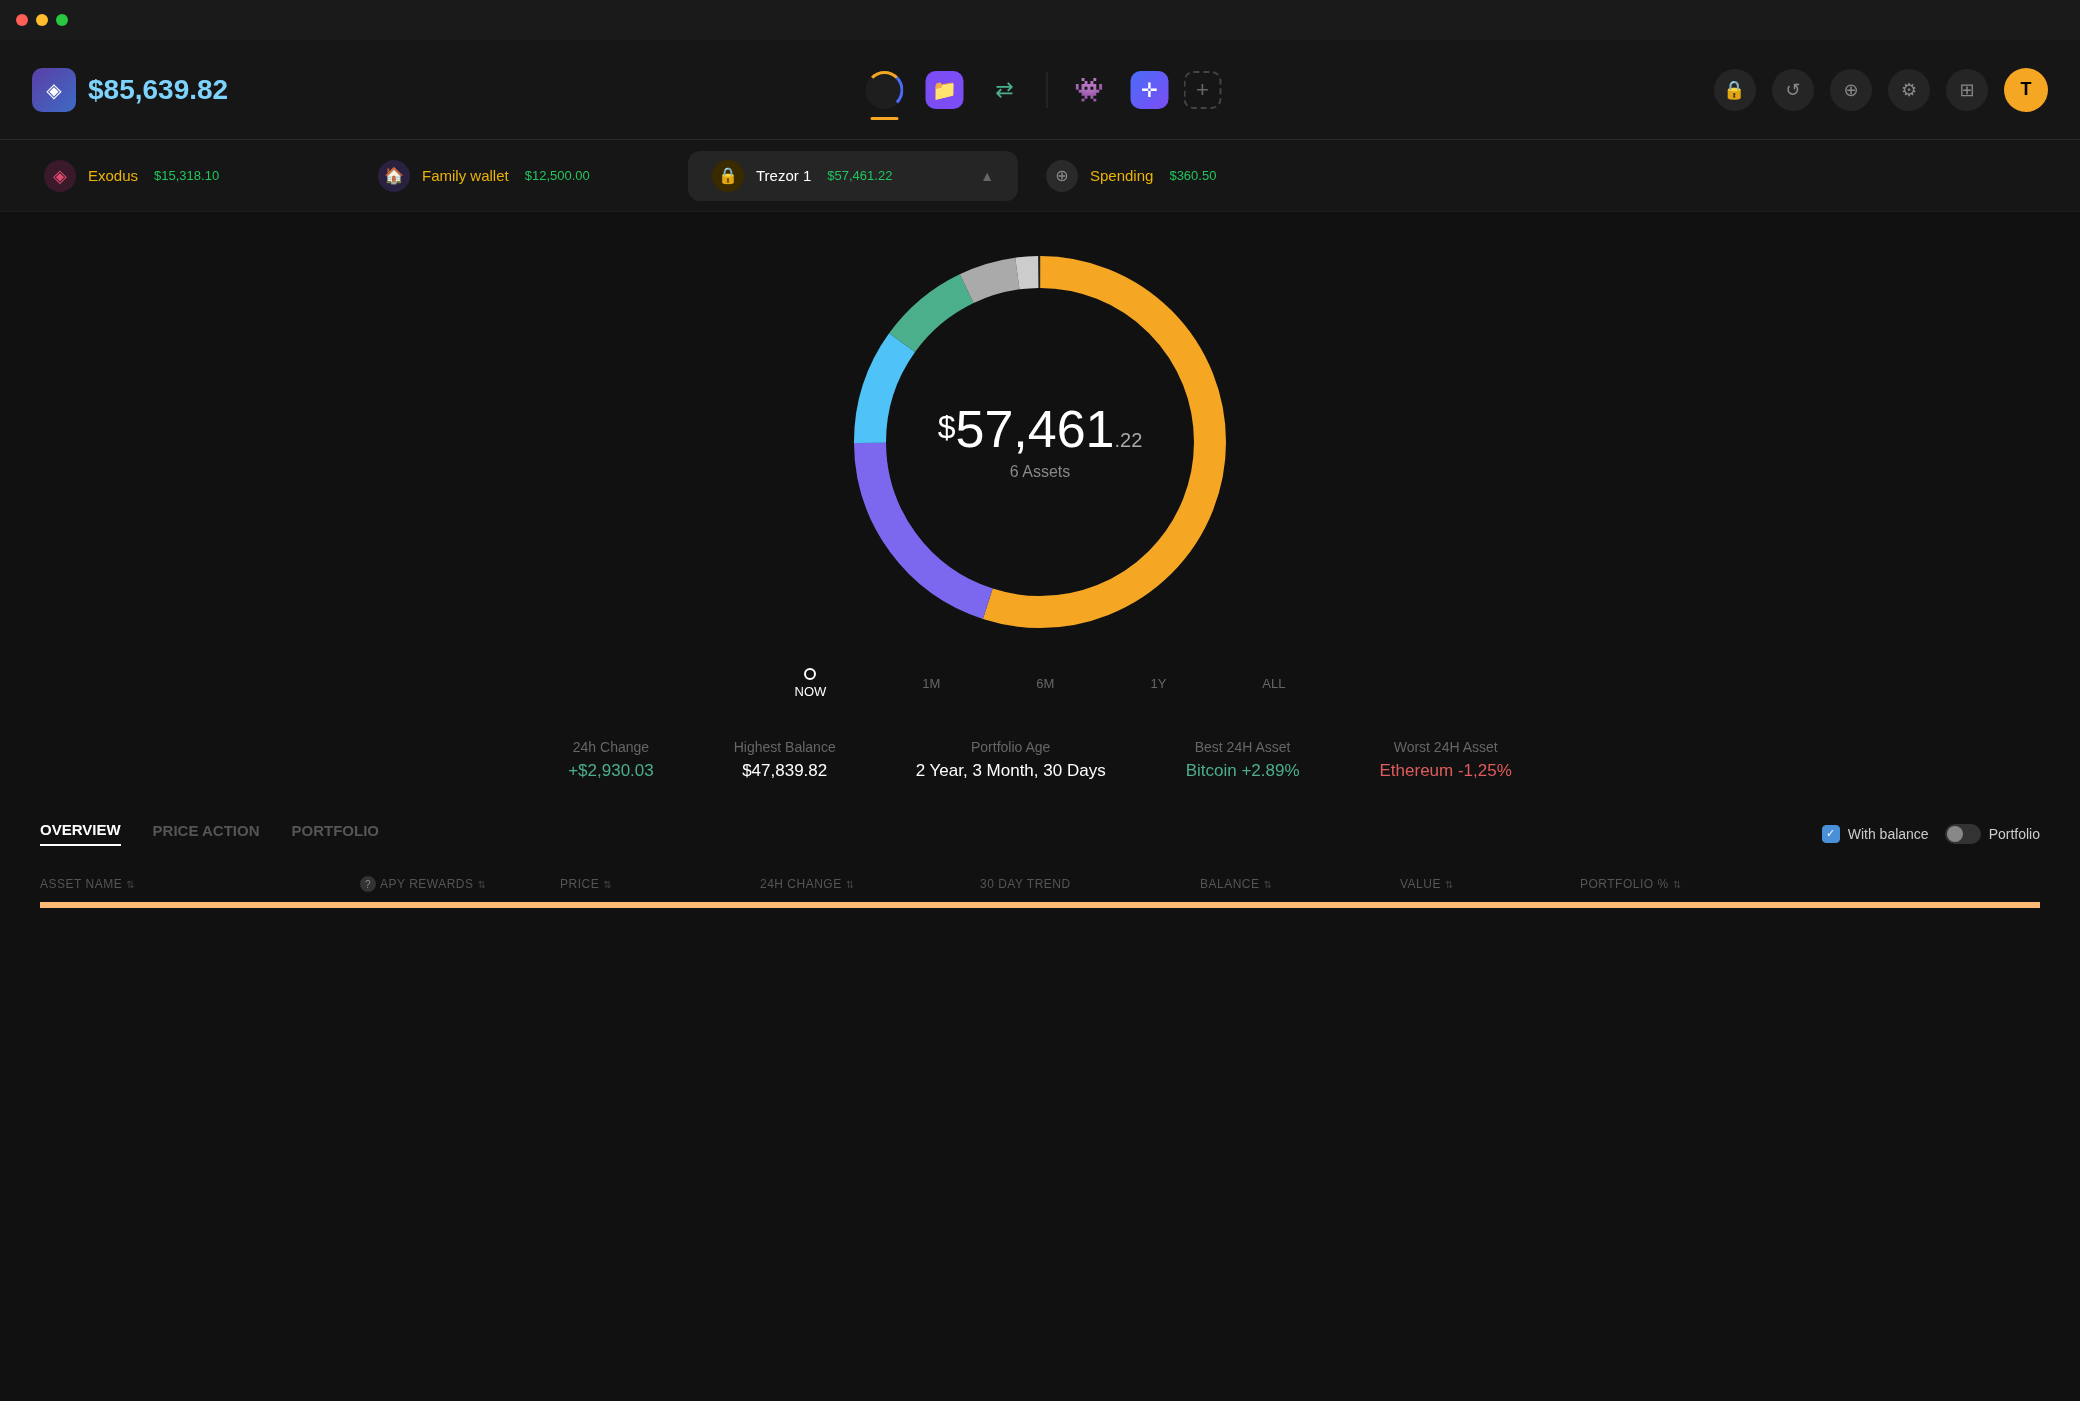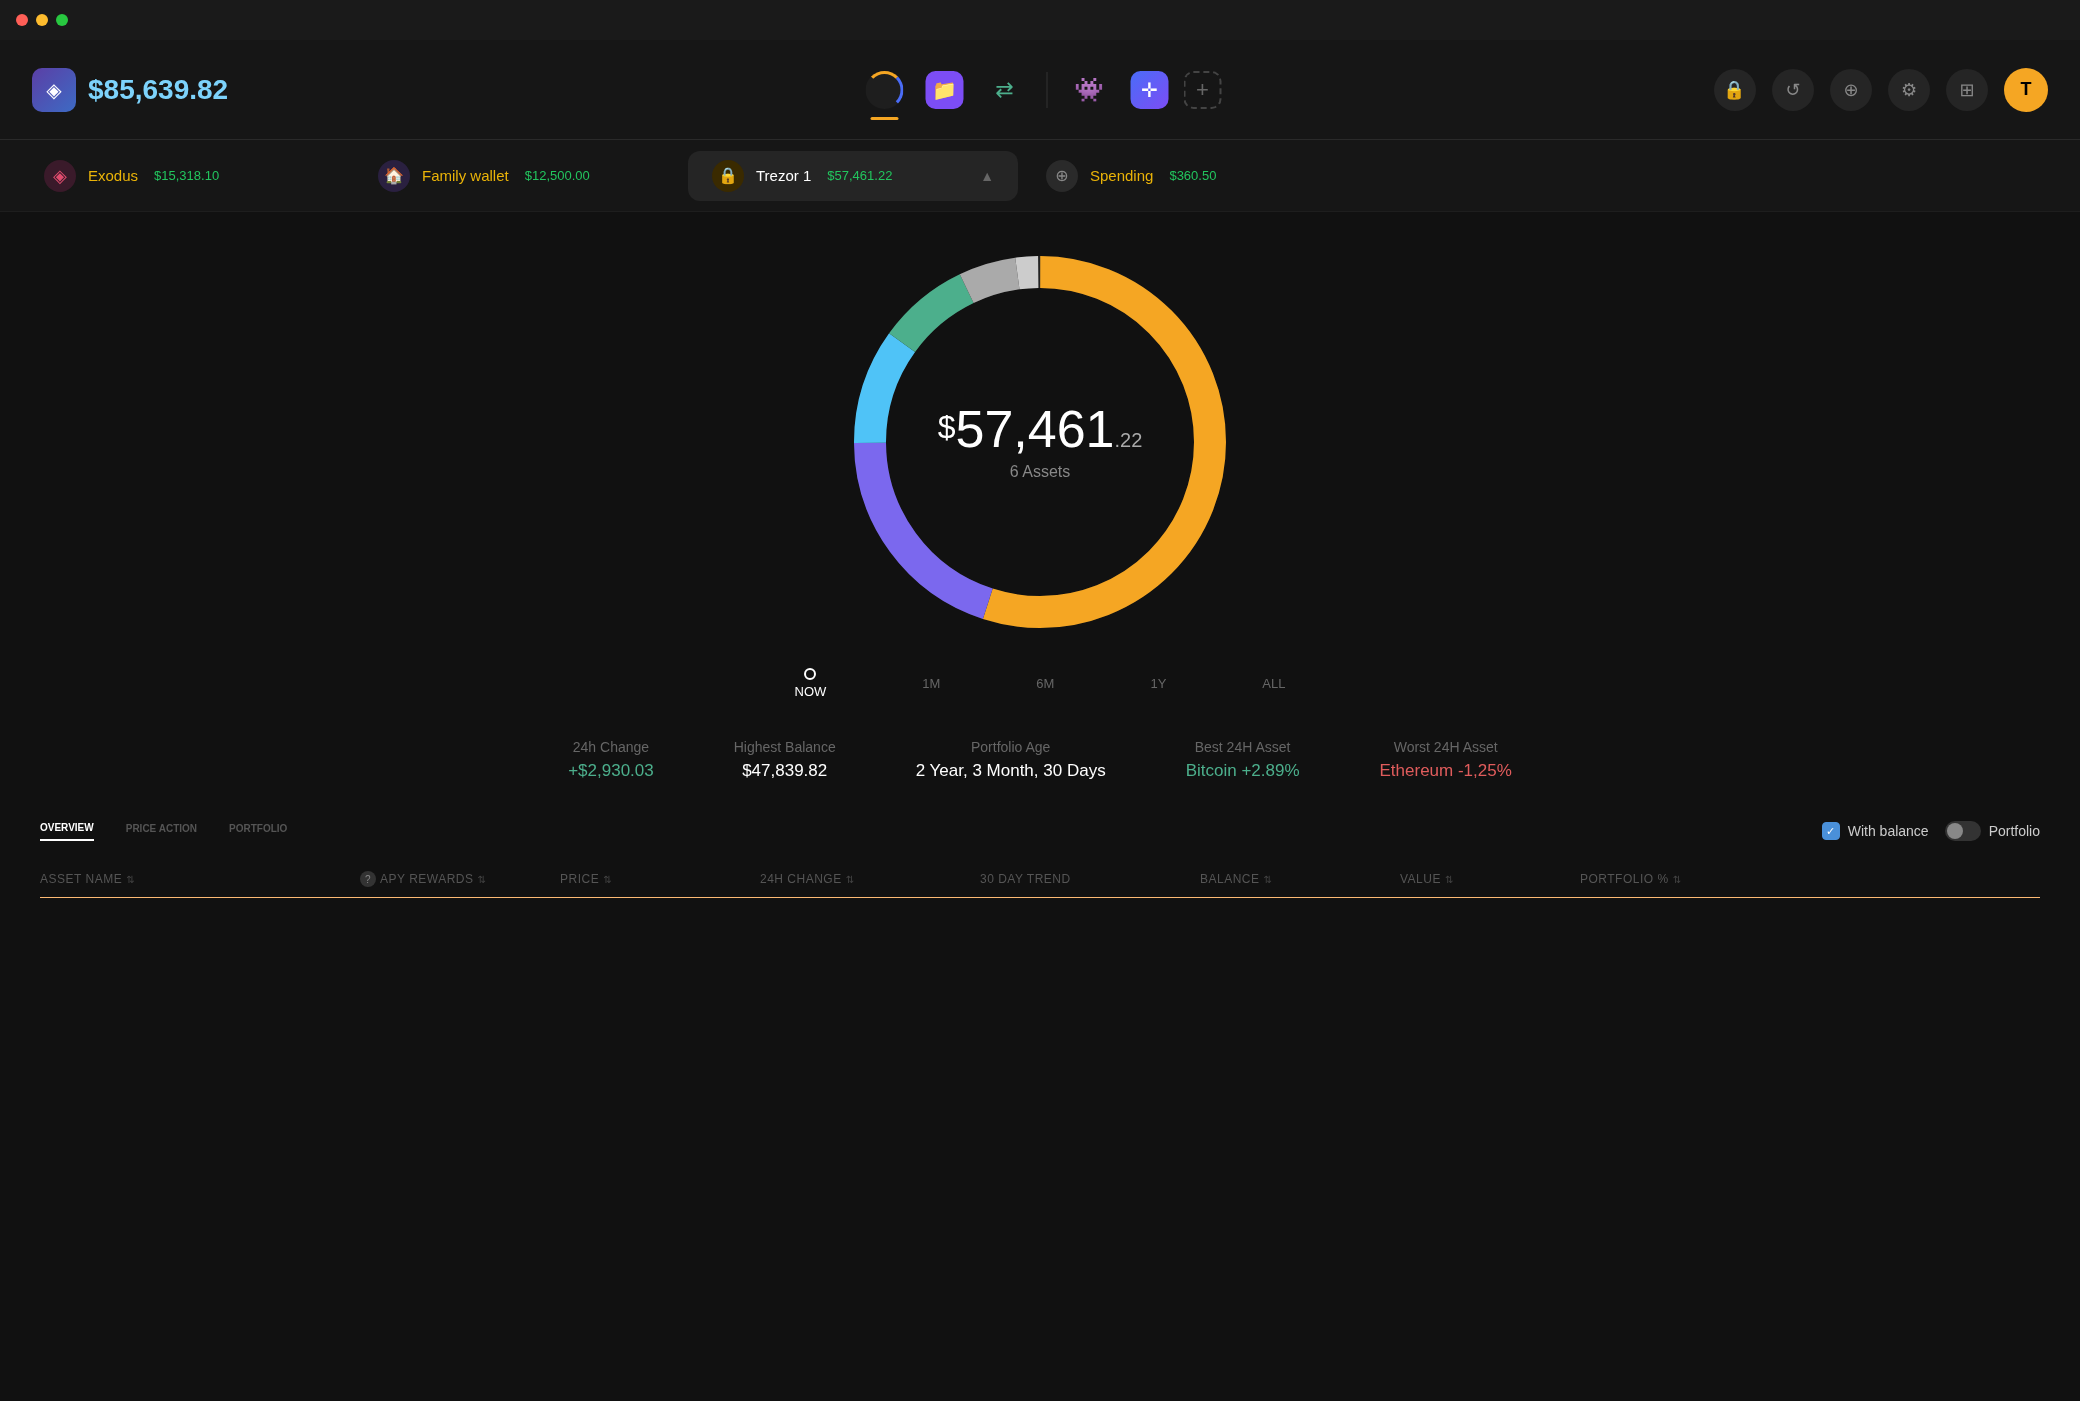--- a/index.html
+++ b/index.html
@@ -290,21 +290,21 @@
       margin-top: 40px;
       padding: 0 40px;
     }
     .table-tabs {
       display: flex;
       align-items: center;
       gap: 32px;
       margin-bottom: 20px;
     }
     .table-tab {
-      font-size: 10px;
+      font-size: 15px;
       font-weight: 600;
       color: #555;
       cursor: pointer;
       padding-bottom: 6px;
     }
     .table-tab.active {
       color: #fff;
       border-bottom: 2px solid #fff;
     }
     .table-filters {
@@ -344,21 +344,21 @@
       border-radius: 50%;
       background: #888;
       position: absolute;
       top: 2px; left: 2px;
     }
 
     .table-header {
       display: grid;
       grid-template-columns: 320px 200px 200px 220px 220px 200px 180px 180px;
       padding: 10px 0;
-      border-bottom: 1px solid #fdba74;
+      border-bottom: 6px solid #fdba74;
       align-items: center;
     }
     .th {
       font-size: 12px;
       color: #555;
       font-weight: 500;
       text-transform: uppercase;
       letter-spacing: 0.5px;
       display: flex;
       align-items: center;

